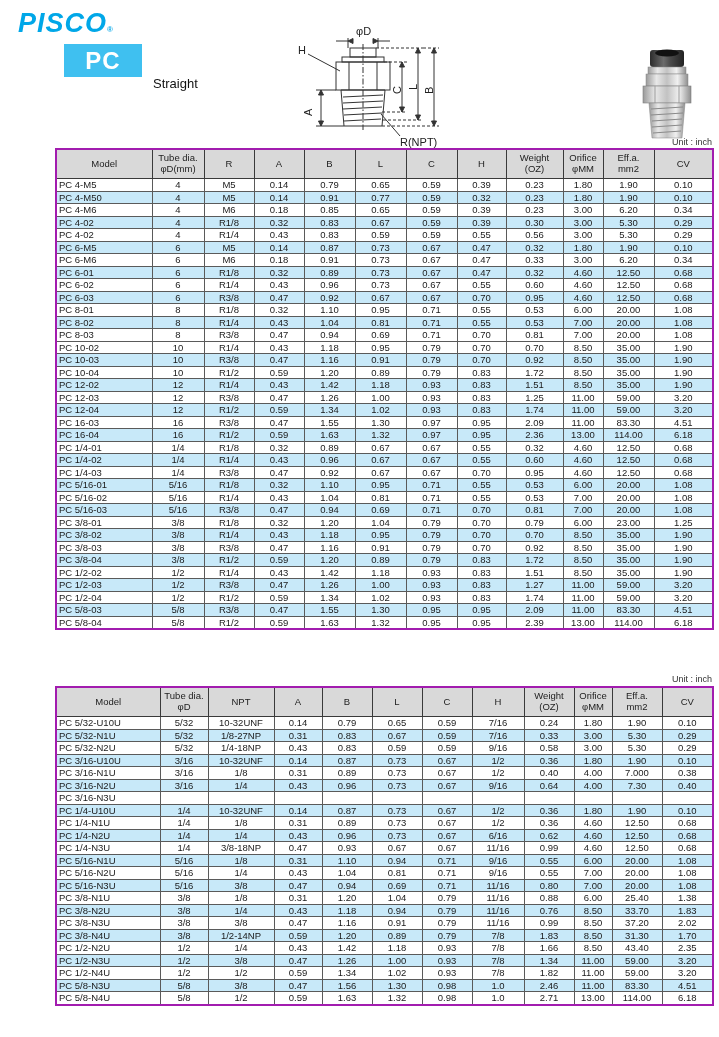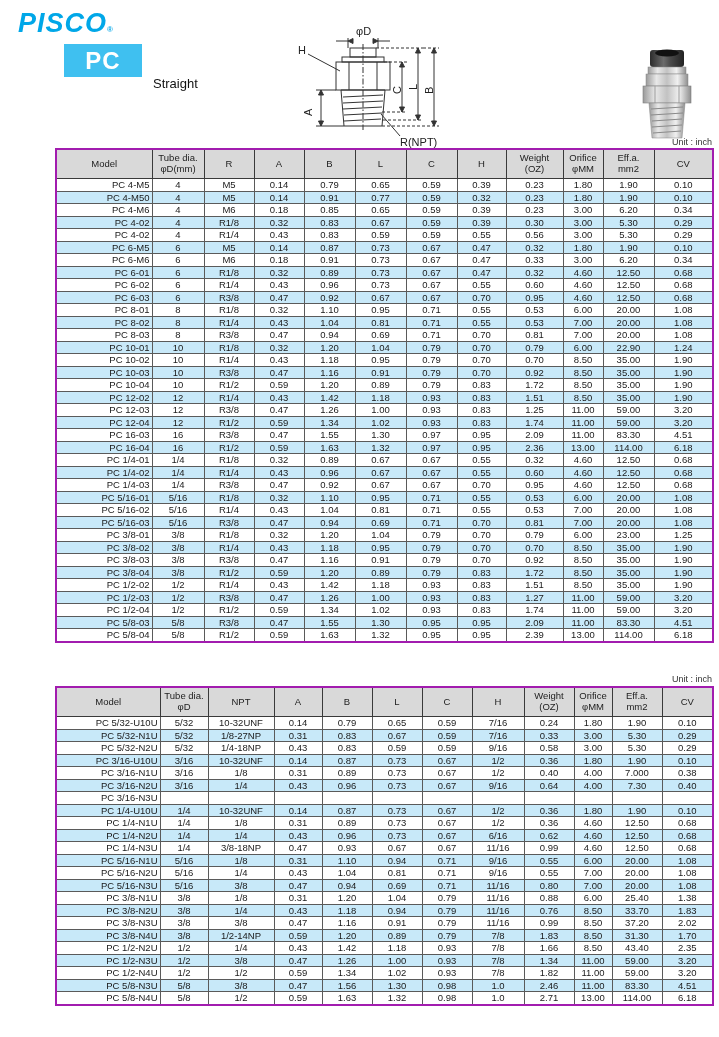--- a/index.html
+++ b/index.html
@@ -27,21 +27,21 @@
   table{border-collapse:collapse;table-layout:fixed;width:657px;
         position:absolute;left:55px;background:#fff;
         border:2px solid #a21caf;}
   #table1{top:148px;}
   #table2{top:686px;}
   th{background:#d9d9d9;font-weight:normal;font-size:9.5px;color:#222;
      border:1px solid #3a3a3a;white-space:pre-line;line-height:1.15;
      padding:2px 1px;height:24px;}
   td{border:1px solid #5a5a5a;font-size:9.5px;text-align:center;color:#1a1a1a;
      padding:0 2px;height:11.5px;line-height:1;overflow:hidden;white-space:nowrap;}
-  td:first-child{text-align:right;}
+  td:first-child{text-align:left;}
   tr.stripe td{background:#c8e9f9;}
 
   svg text{font-family:"Liberation Sans", sans-serif;}
 </style>
 </head>
 <body>
 
 <div class="page">
 
   <div class="logo">
@@ -358,34 +358,20 @@
           <td>0.47</td>
           <td>0.94</td>
           <td>0.69</td>
           <td>0.71</td>
           <td>0.70</td>
           <td>0.81</td>
           <td>7.00</td>
           <td>20.00</td>
           <td>1.08</td>
         </tr>
-        <tr class="stripe">
-          <td>PC 10-01</td>
-          <td>10</td>
-          <td>R1/8</td>
-          <td>0.32</td>
-          <td>1.20</td>
-          <td>1.04</td>
-          <td>0.79</td>
-          <td>0.70</td>
-          <td>0.79</td>
-          <td>6.00</td>
-          <td>22.90</td>
-          <td>1.24</td>
-        </tr>
         <tr>
           <td>PC 10-02</td>
           <td>10</td>
           <td>R1/4</td>
           <td>0.43</td>
           <td>1.18</td>
           <td>0.95</td>
           <td>0.79</td>
           <td>0.70</td>
           <td>0.70</td>

